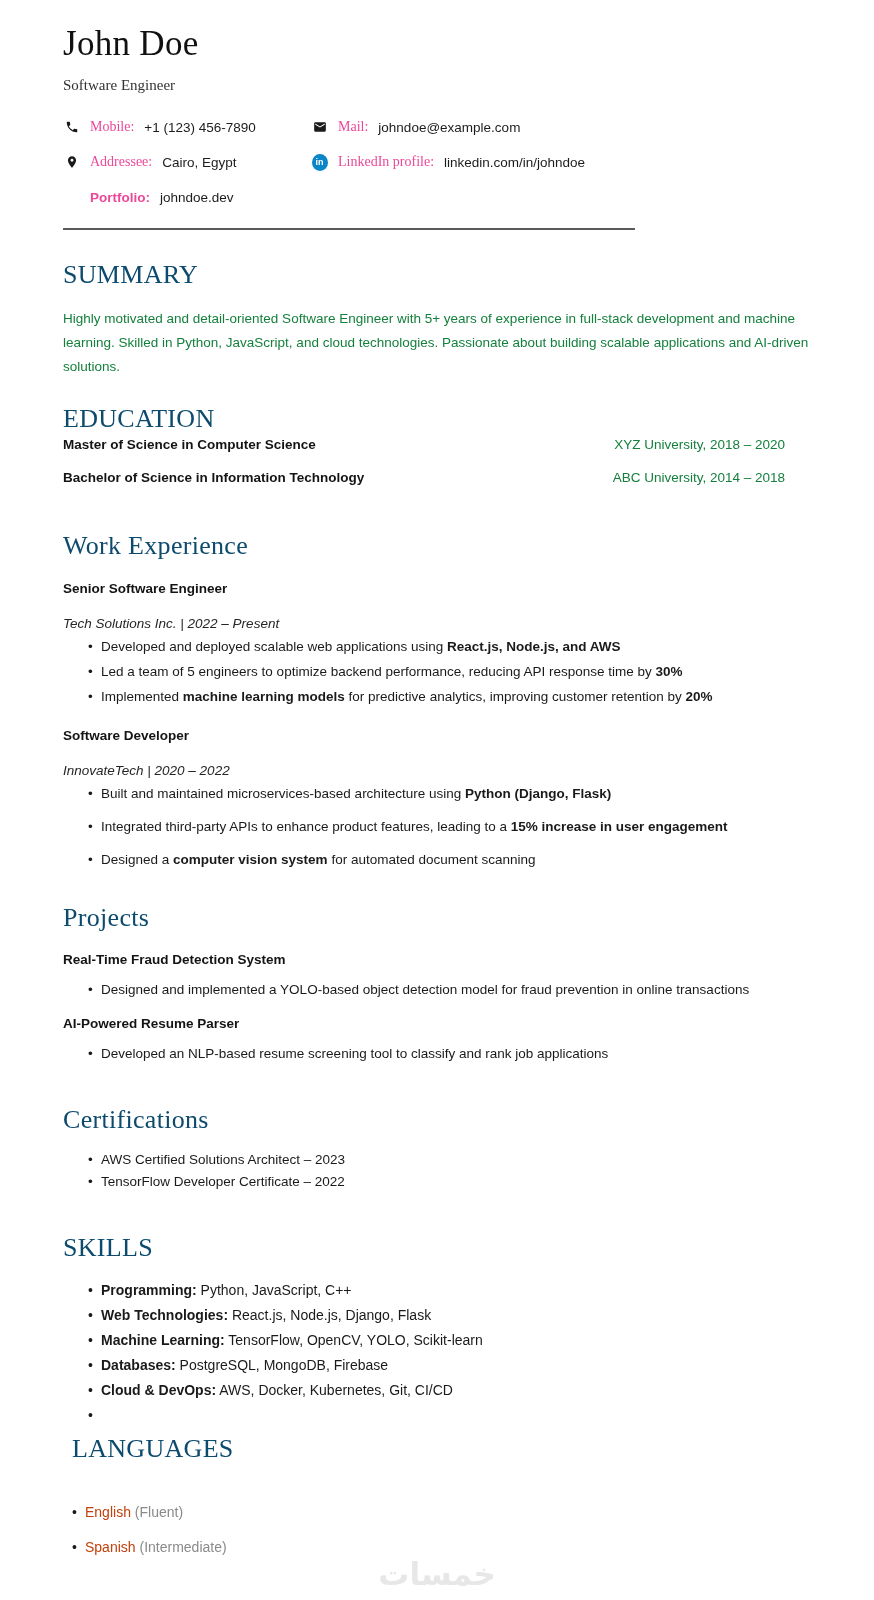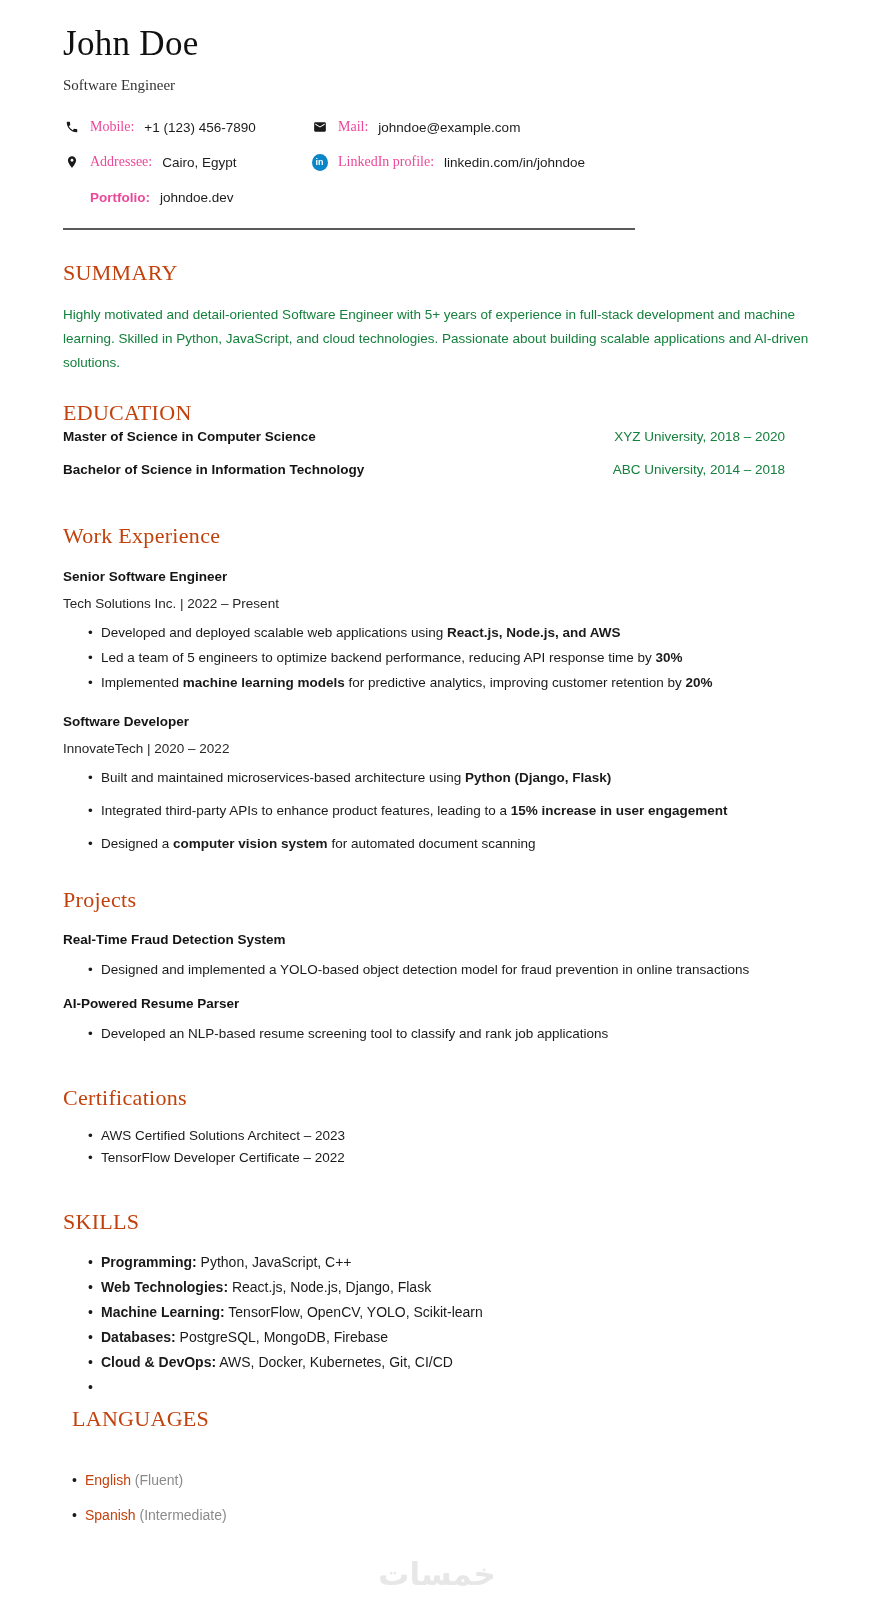--- a/index.html
+++ b/index.html
@@ -34,39 +34,39 @@
     font: 700 9px "Liberation Sans", sans-serif;
   }
   .clabel { font-family: "Liberation Serif", "DejaVu Serif", serif; font-size: 14px; color: #ec4899; }
   .cvalue { font-size: 13.5px; color: #1c1c1c; }
   .contact-row.portfolio .clabel { font-family: "Liberation Sans", sans-serif; font-weight: 700; font-size: 13.5px; }
 
   .divider { margin-top: 23px; width: 572px; height: 2px; background: #5a5a5a; }
 
   h2 {
     font-family: "Liberation Serif", "DejaVu Serif", serif;
-    font-weight: 400; font-size: 22px; color: #c2410c; letter-spacing: .3px;
+    font-weight: 400; font-size: 26px; color: #0c4a6e; letter-spacing: .3px;
   }
 
   section.summary h2 { margin-top: 30px; }
   .summary-text { margin-top: 17px; line-height: 24px; color: #15803d; }
 
   section.education h2 { margin-top: 25px; }
   .edu-rows { margin-top: 3px; }
   .edu-row { display: flex; justify-content: space-between; margin-bottom: 18px; }
   .edu-degree { font-weight: 700; color: #141414; }
   .edu-inst { color: #15803d; padding-right: 26px; }
 
   section.experience h2 { margin-top: 46px; }
   .job { margin-top: 20px; }
   .job + .job { margin-top: 24px; }
   .job-title, .project-title { font-weight: 700; color: #141414; }
-  .job-meta { margin-top: 12px; color: #262626; }
-
-  ul.bullets { list-style: none; margin-top: 14px; padding-left: 25px; }
+  .job-meta { margin-top: 20px; color: #262626; font-style: italic; }
+
+  ul.bullets { list-style: none; margin-top: 8px; padding-left: 25px; }
   ul.bullets li { position: relative; padding-left: 13px; margin-bottom: 10px; color: #1a1a1a; }
   ul.bullets li::before { content: "•"; position: absolute; left: 0; top: 0; }
   ul.bullets.gap-lg li { margin-bottom: 18px; }
   .b { font-weight: 700; }
 
   section.projects h2 { margin-top: 36px; }
   .project { margin-top: 19px; }
   .project ul.bullets { margin-top: 15px; }
   .project ul.bullets li { margin-bottom: 2px; }
 

